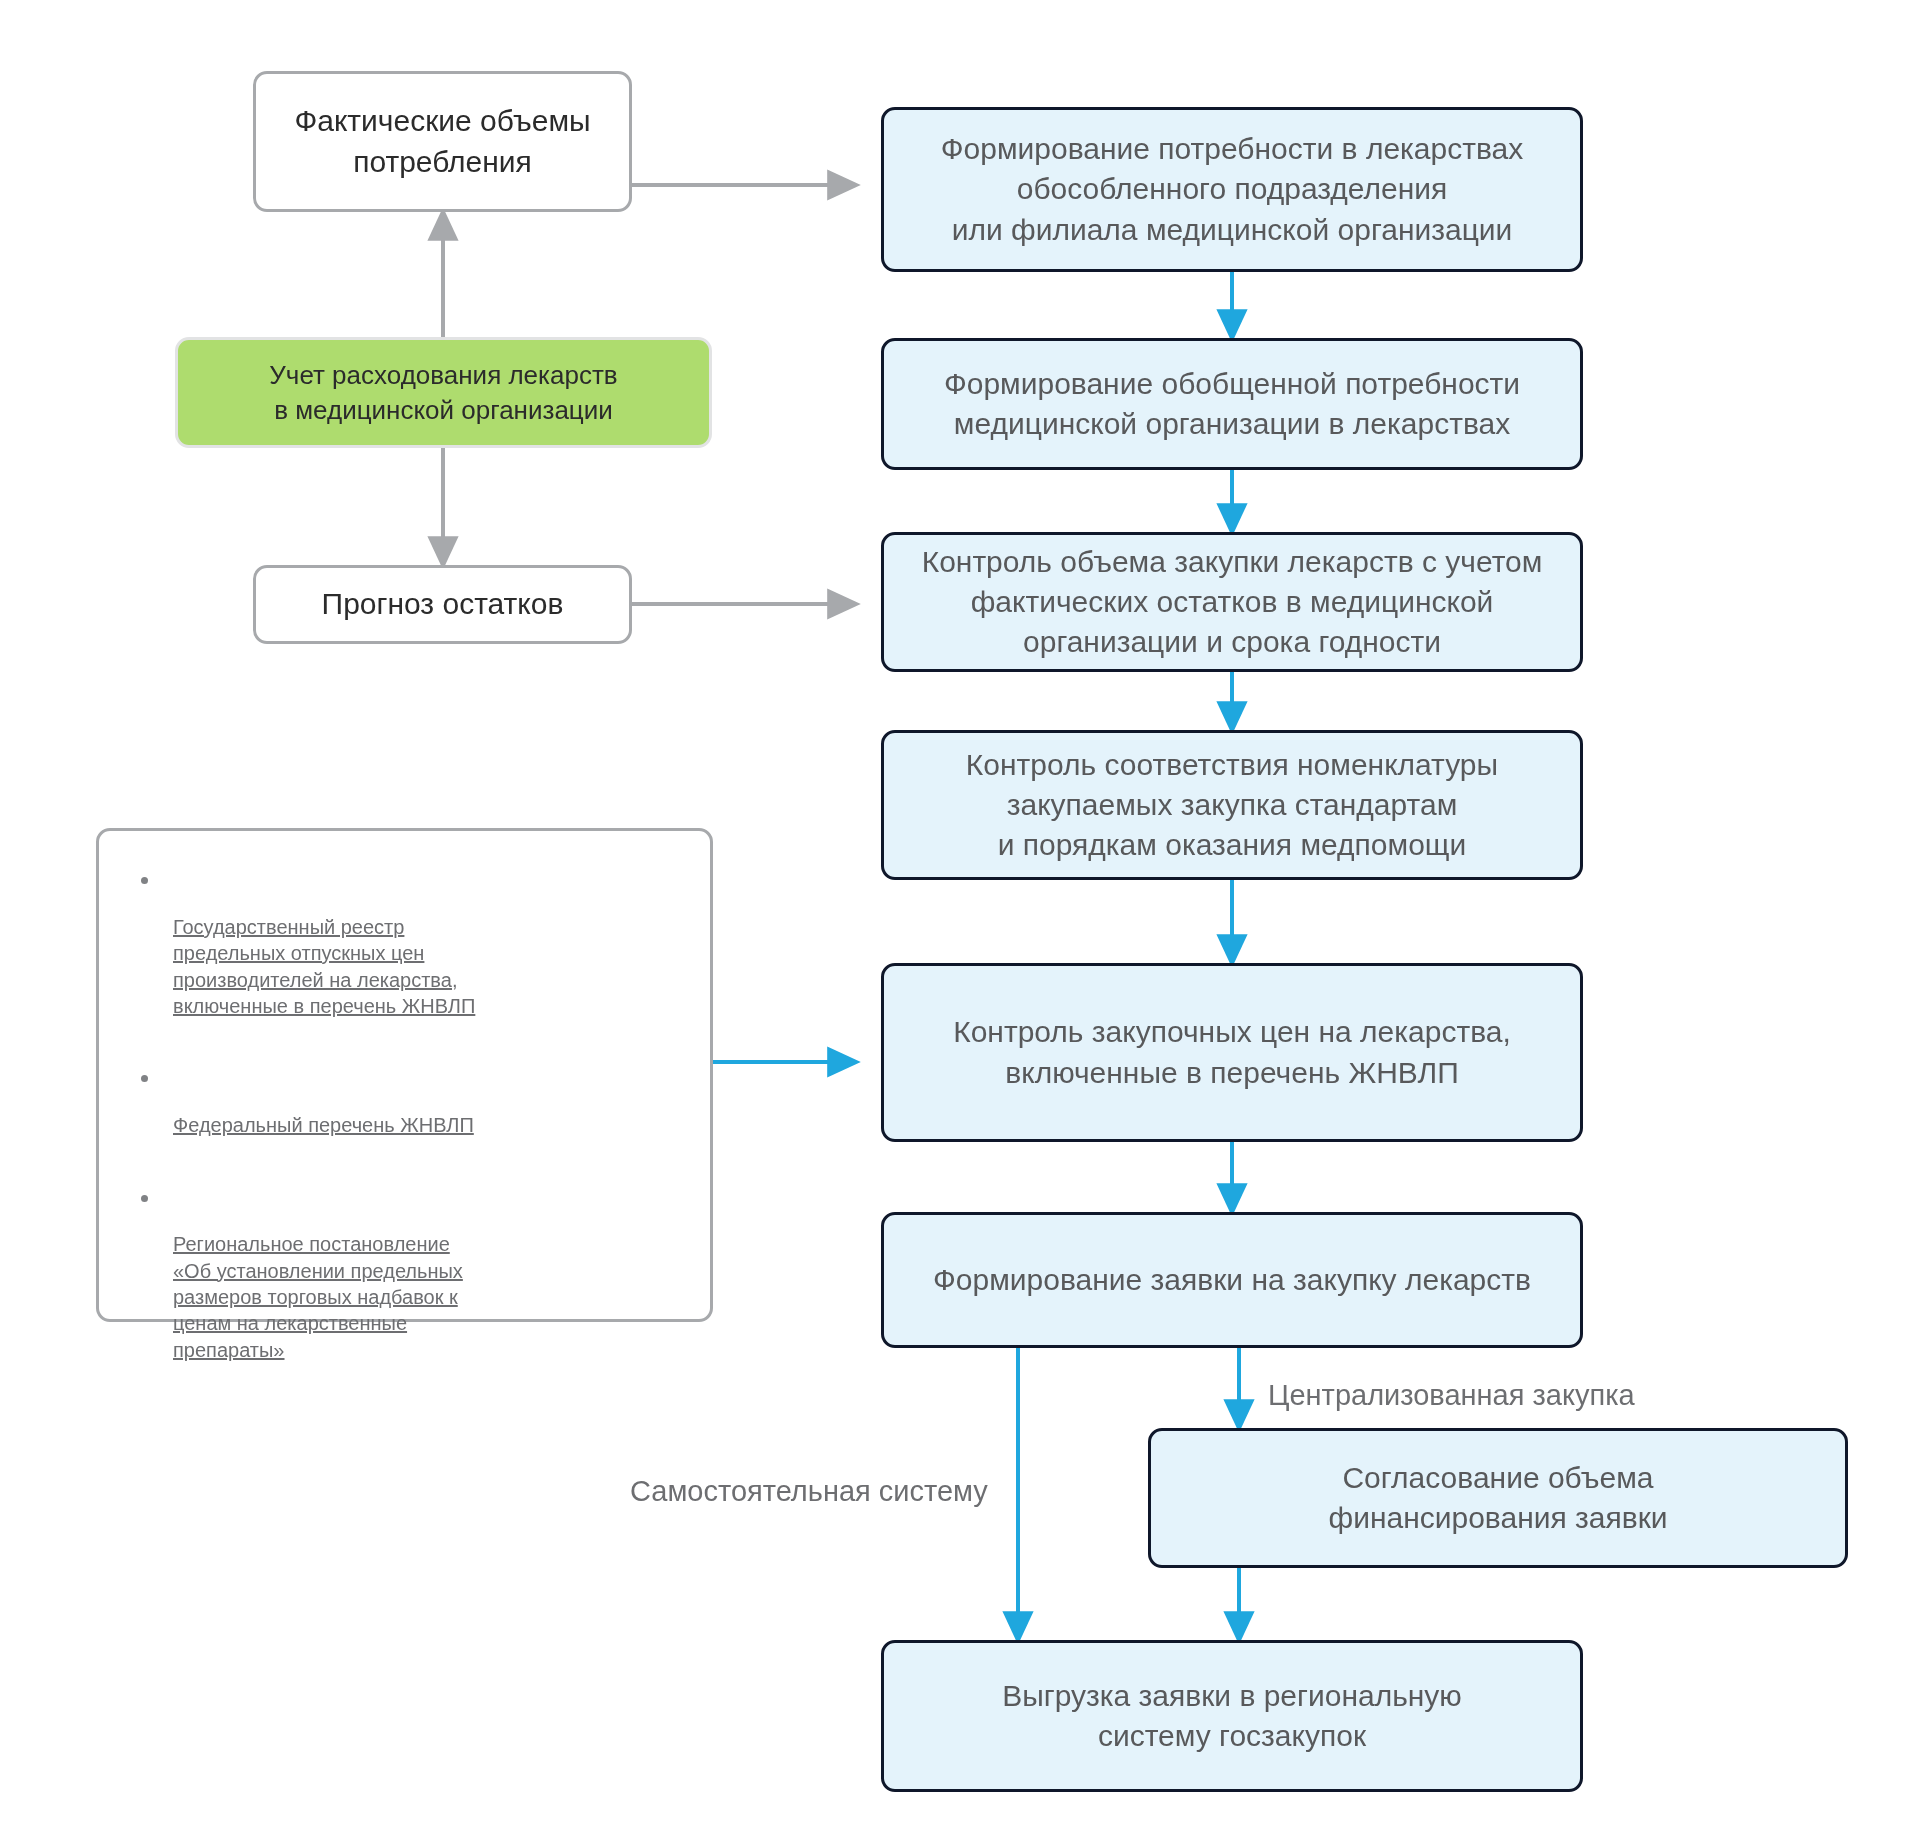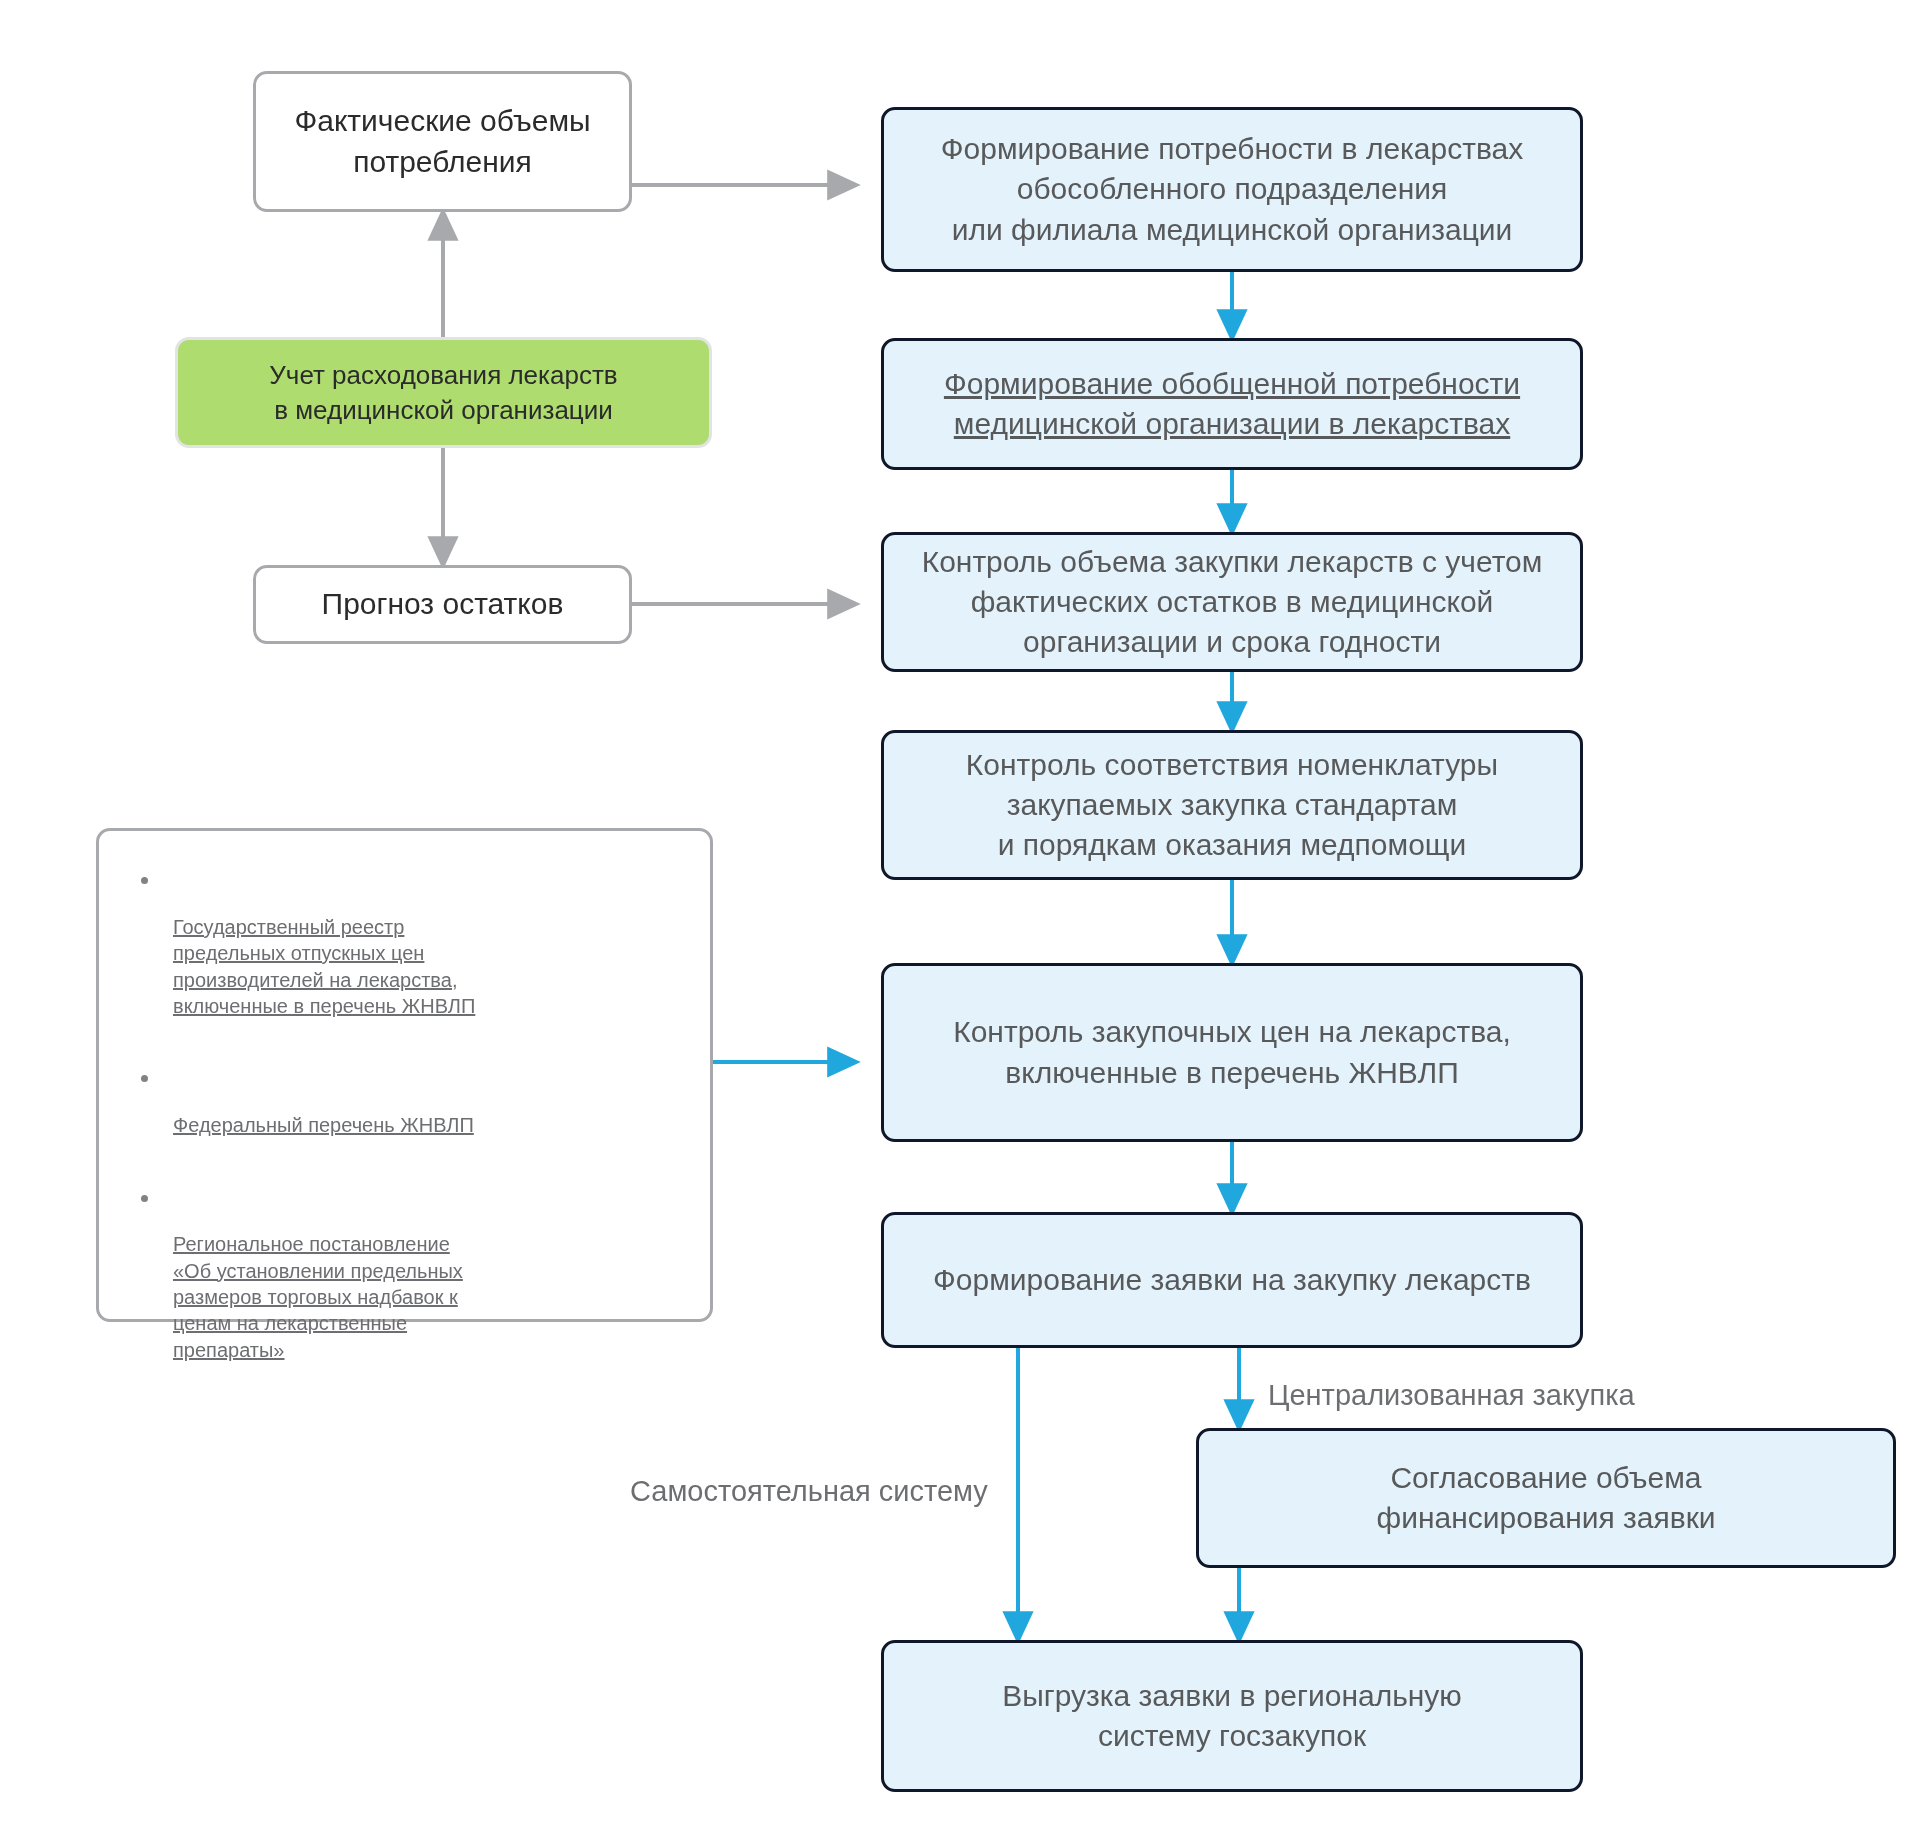--- a/index.html
+++ b/index.html
@@ -180,37 +180,37 @@
 ценам на лекарственные
 препараты»</span>
       </li>
     </ul>
   </div>
 
   <div class="node blue" style="left:881px;top:107px;width:702px;height:165px;">Формирование потребности в лекарствах
 обособленного подразделения
 или филиала медицинской организации</div>
 
-  <div class="node blue" style="left:881px;top:338px;width:702px;height:132px;text-decoration:underline;">Формирование обобщенной потребности
+  <div class="node blue" style="left:881px;top:338px;width:702px;height:132px;">Формирование обобщенной потребности
 медицинской организации в лекарствах</div>
 
   <div class="node blue" style="left:881px;top:532px;width:702px;height:140px;">Контроль объема закупки лекарств с учетом
 фактических остатков в медицинской
 организации и срока годности</div>
 
   <div class="node blue" style="left:881px;top:730px;width:702px;height:150px;">Контроль соответствия номенклатуры
 закупаемых закупка стандартам
 и порядкам оказания медпомощи</div>
 
   <div class="node blue" style="left:881px;top:963px;width:702px;height:179px;">Контроль закупочных цен на лекарства,
 включенные в перечень ЖНВЛП</div>
 
   <div class="node blue" style="left:881px;top:1212px;width:702px;height:136px;">Формирование заявки на закупку лекарств</div>
 
-  <div class="node blue" style="left:1196px;top:1428px;width:700px;height:140px;">Согласование объема
+  <div class="node blue" style="left:1148px;top:1428px;width:700px;height:140px;">Согласование объема
 финансирования заявки</div>
 
   <div class="node blue" style="left:881px;top:1640px;width:702px;height:152px;">Выгрузка заявки в региональную
 систему госзакупок</div>
 
   <div class="edge-label" style="left:630px;top:1475px;">Самостоятельная систему</div>
 
   <div class="edge-label" style="left:1268px;top:1379px;">Централизованная закупка</div>
 
 </div>

